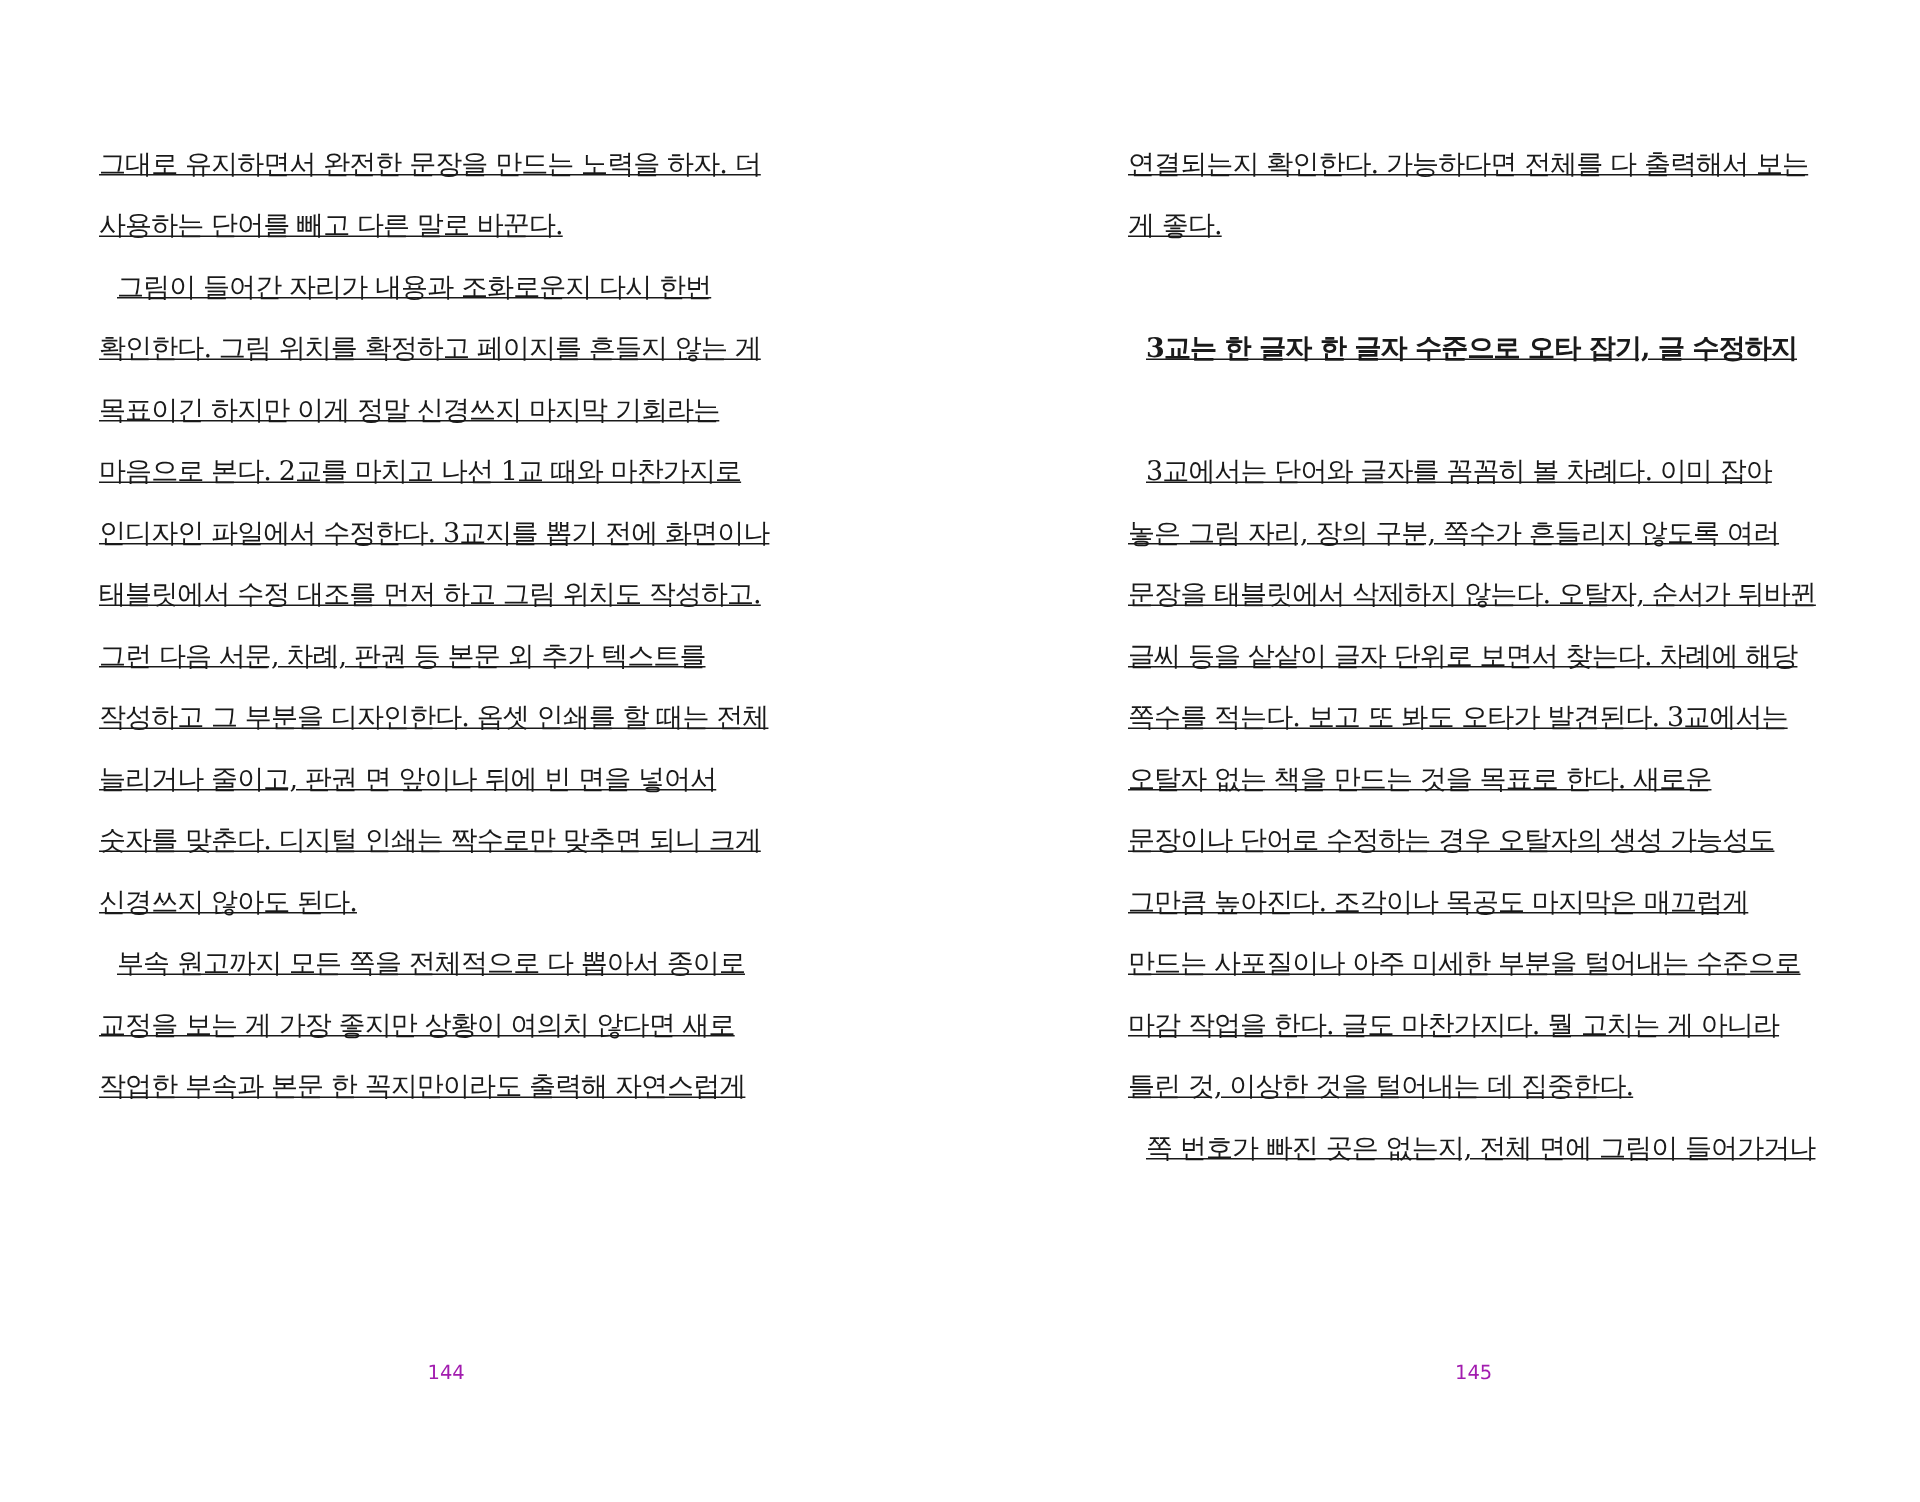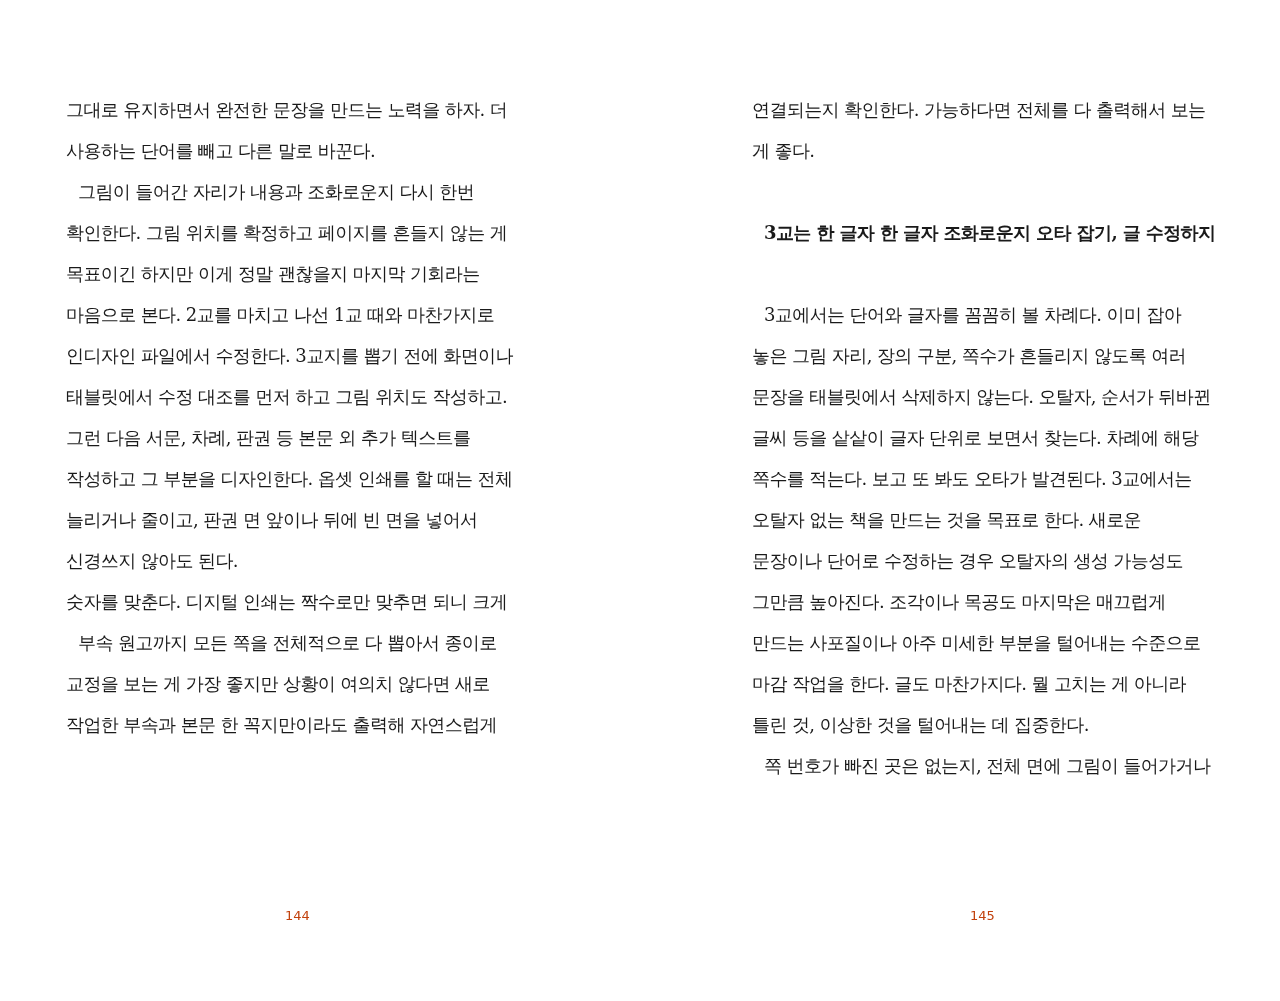--- a/index.html
+++ b/index.html
@@ -29,69 +29,70 @@
   }
   .page-left .text-block { left: 66px; }
   .page-right .text-block { left: 112px; }
   .line {
     display: block;
     height: 41px;
     line-height: 34px;
     font-size: 18px;
     letter-spacing: -0.6px;
     white-space: nowrap;
+    text-decoration: underline;
   }
   .indent { padding-left: 12px; }
   .heading {
     font-weight: bold;
     font-size: 18px;
   }
   .spacer { display: block; height: 41px; }
   .page-number {
     position: absolute;
     top: 908px;
     font-family: "DejaVu Sans", "Liberation Sans", sans-serif;
     font-size: 13px;
-    color: #c2410c;
+    color: #a21caf;
     letter-spacing: 0;
   }
   .page-left .page-number { left: 285px; }
   .page-right .page-number { left: 330px; }
 </style>
 </head>
 <body>
 
 <div class="page page-left">
   <div class="text-block">
     <span class="line">그대로 유지하면서 완전한 문장을 만드는 노력을 하자. 더</span>
     <span class="line">사용하는 단어를 빼고 다른 말로 바꾼다.</span>
     <span class="line indent">그림이 들어간 자리가 내용과 조화로운지 다시 한번</span>
     <span class="line">확인한다. 그림 위치를 확정하고 페이지를 흔들지 않는 게</span>
-    <span class="line">목표이긴 하지만 이게 정말 괜찮을지 마지막 기회라는</span>
+    <span class="line">목표이긴 하지만 이게 정말 신경쓰지 마지막 기회라는</span>
     <span class="line">마음으로 본다. 2교를 마치고 나선 1교 때와 마찬가지로</span>
     <span class="line">인디자인 파일에서 수정한다. 3교지를 뽑기 전에 화면이나</span>
     <span class="line">태블릿에서 수정 대조를 먼저 하고 그림 위치도 작성하고.</span>
     <span class="line">그런 다음 서문, 차례, 판권 등 본문 외 추가 텍스트를</span>
     <span class="line">작성하고 그 부분을 디자인한다. 옵셋 인쇄를 할 때는 전체</span>
     <span class="line">늘리거나 줄이고, 판권 면 앞이나 뒤에 빈 면을 넣어서</span>
+    <span class="line">숫자를 맞춘다. 디지털 인쇄는 짝수로만 맞추면 되니 크게</span>
     <span class="line">신경쓰지 않아도 된다.</span>
-    <span class="line">숫자를 맞춘다. 디지털 인쇄는 짝수로만 맞추면 되니 크게</span>
     <span class="line indent">부속 원고까지 모든 쪽을 전체적으로 다 뽑아서 종이로</span>
     <span class="line">교정을 보는 게 가장 좋지만 상황이 여의치 않다면 새로</span>
     <span class="line">작업한 부속과 본문 한 꼭지만이라도 출력해 자연스럽게</span>
   </div>
   <div class="page-number">144</div>
 </div>
 
 <div class="page page-right">
   <div class="text-block">
     <span class="line">연결되는지 확인한다. 가능하다면 전체를 다 출력해서 보는</span>
     <span class="line">게 좋다.</span>
     <span class="spacer"></span>
-    <span class="line heading indent">3교는 한 글자 한 글자 조화로운지 오타 잡기, 글 수정하지</span>
+    <span class="line heading indent">3교는 한 글자 한 글자 수준으로 오타 잡기, 글 수정하지</span>
     <span class="spacer"></span>
     <span class="line indent">3교에서는 단어와 글자를 꼼꼼히 볼 차례다. 이미 잡아</span>
     <span class="line">놓은 그림 자리, 장의 구분, 쪽수가 흔들리지 않도록 여러</span>
     <span class="line">문장을 태블릿에서 삭제하지 않는다. 오탈자, 순서가 뒤바뀐</span>
     <span class="line">글씨 등을 샅샅이 글자 단위로 보면서 찾는다. 차례에 해당</span>
     <span class="line">쪽수를 적는다. 보고 또 봐도 오타가 발견된다. 3교에서는</span>
     <span class="line">오탈자 없는 책을 만드는 것을 목표로 한다. 새로운</span>
     <span class="line">문장이나 단어로 수정하는 경우 오탈자의 생성 가능성도</span>
     <span class="line">그만큼 높아진다. 조각이나 목공도 마지막은 매끄럽게</span>
     <span class="line">만드는 사포질이나 아주 미세한 부분을 털어내는 수준으로</span>

